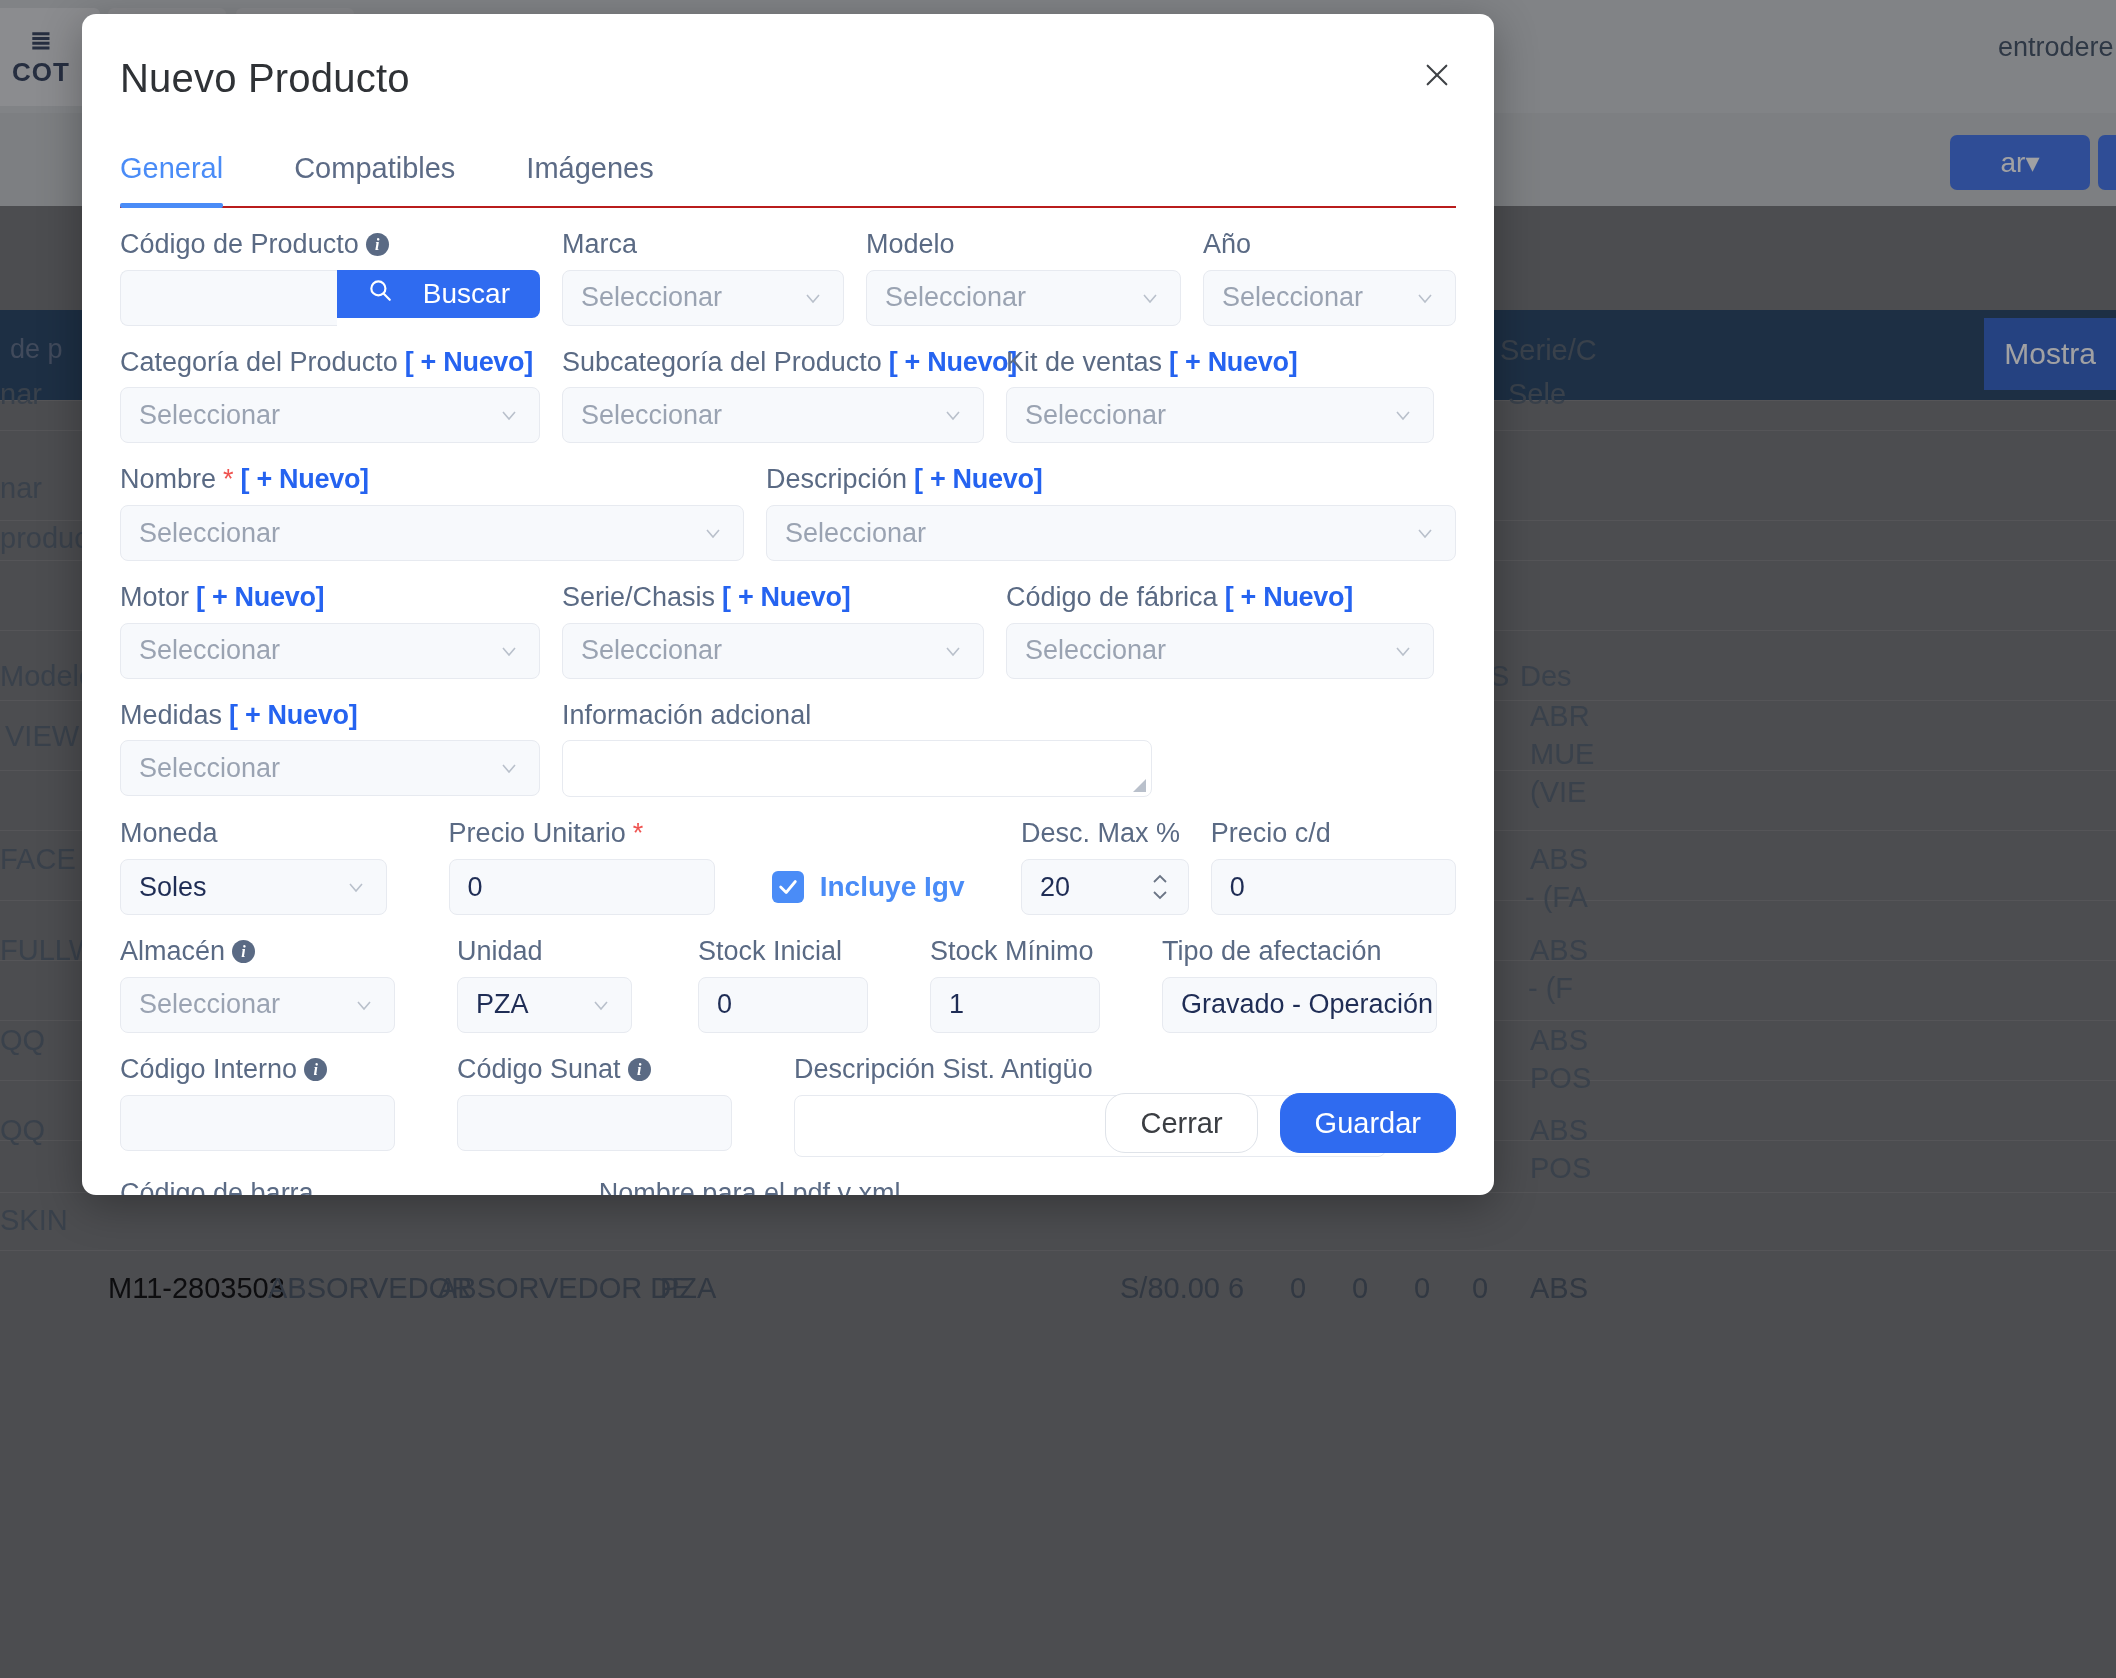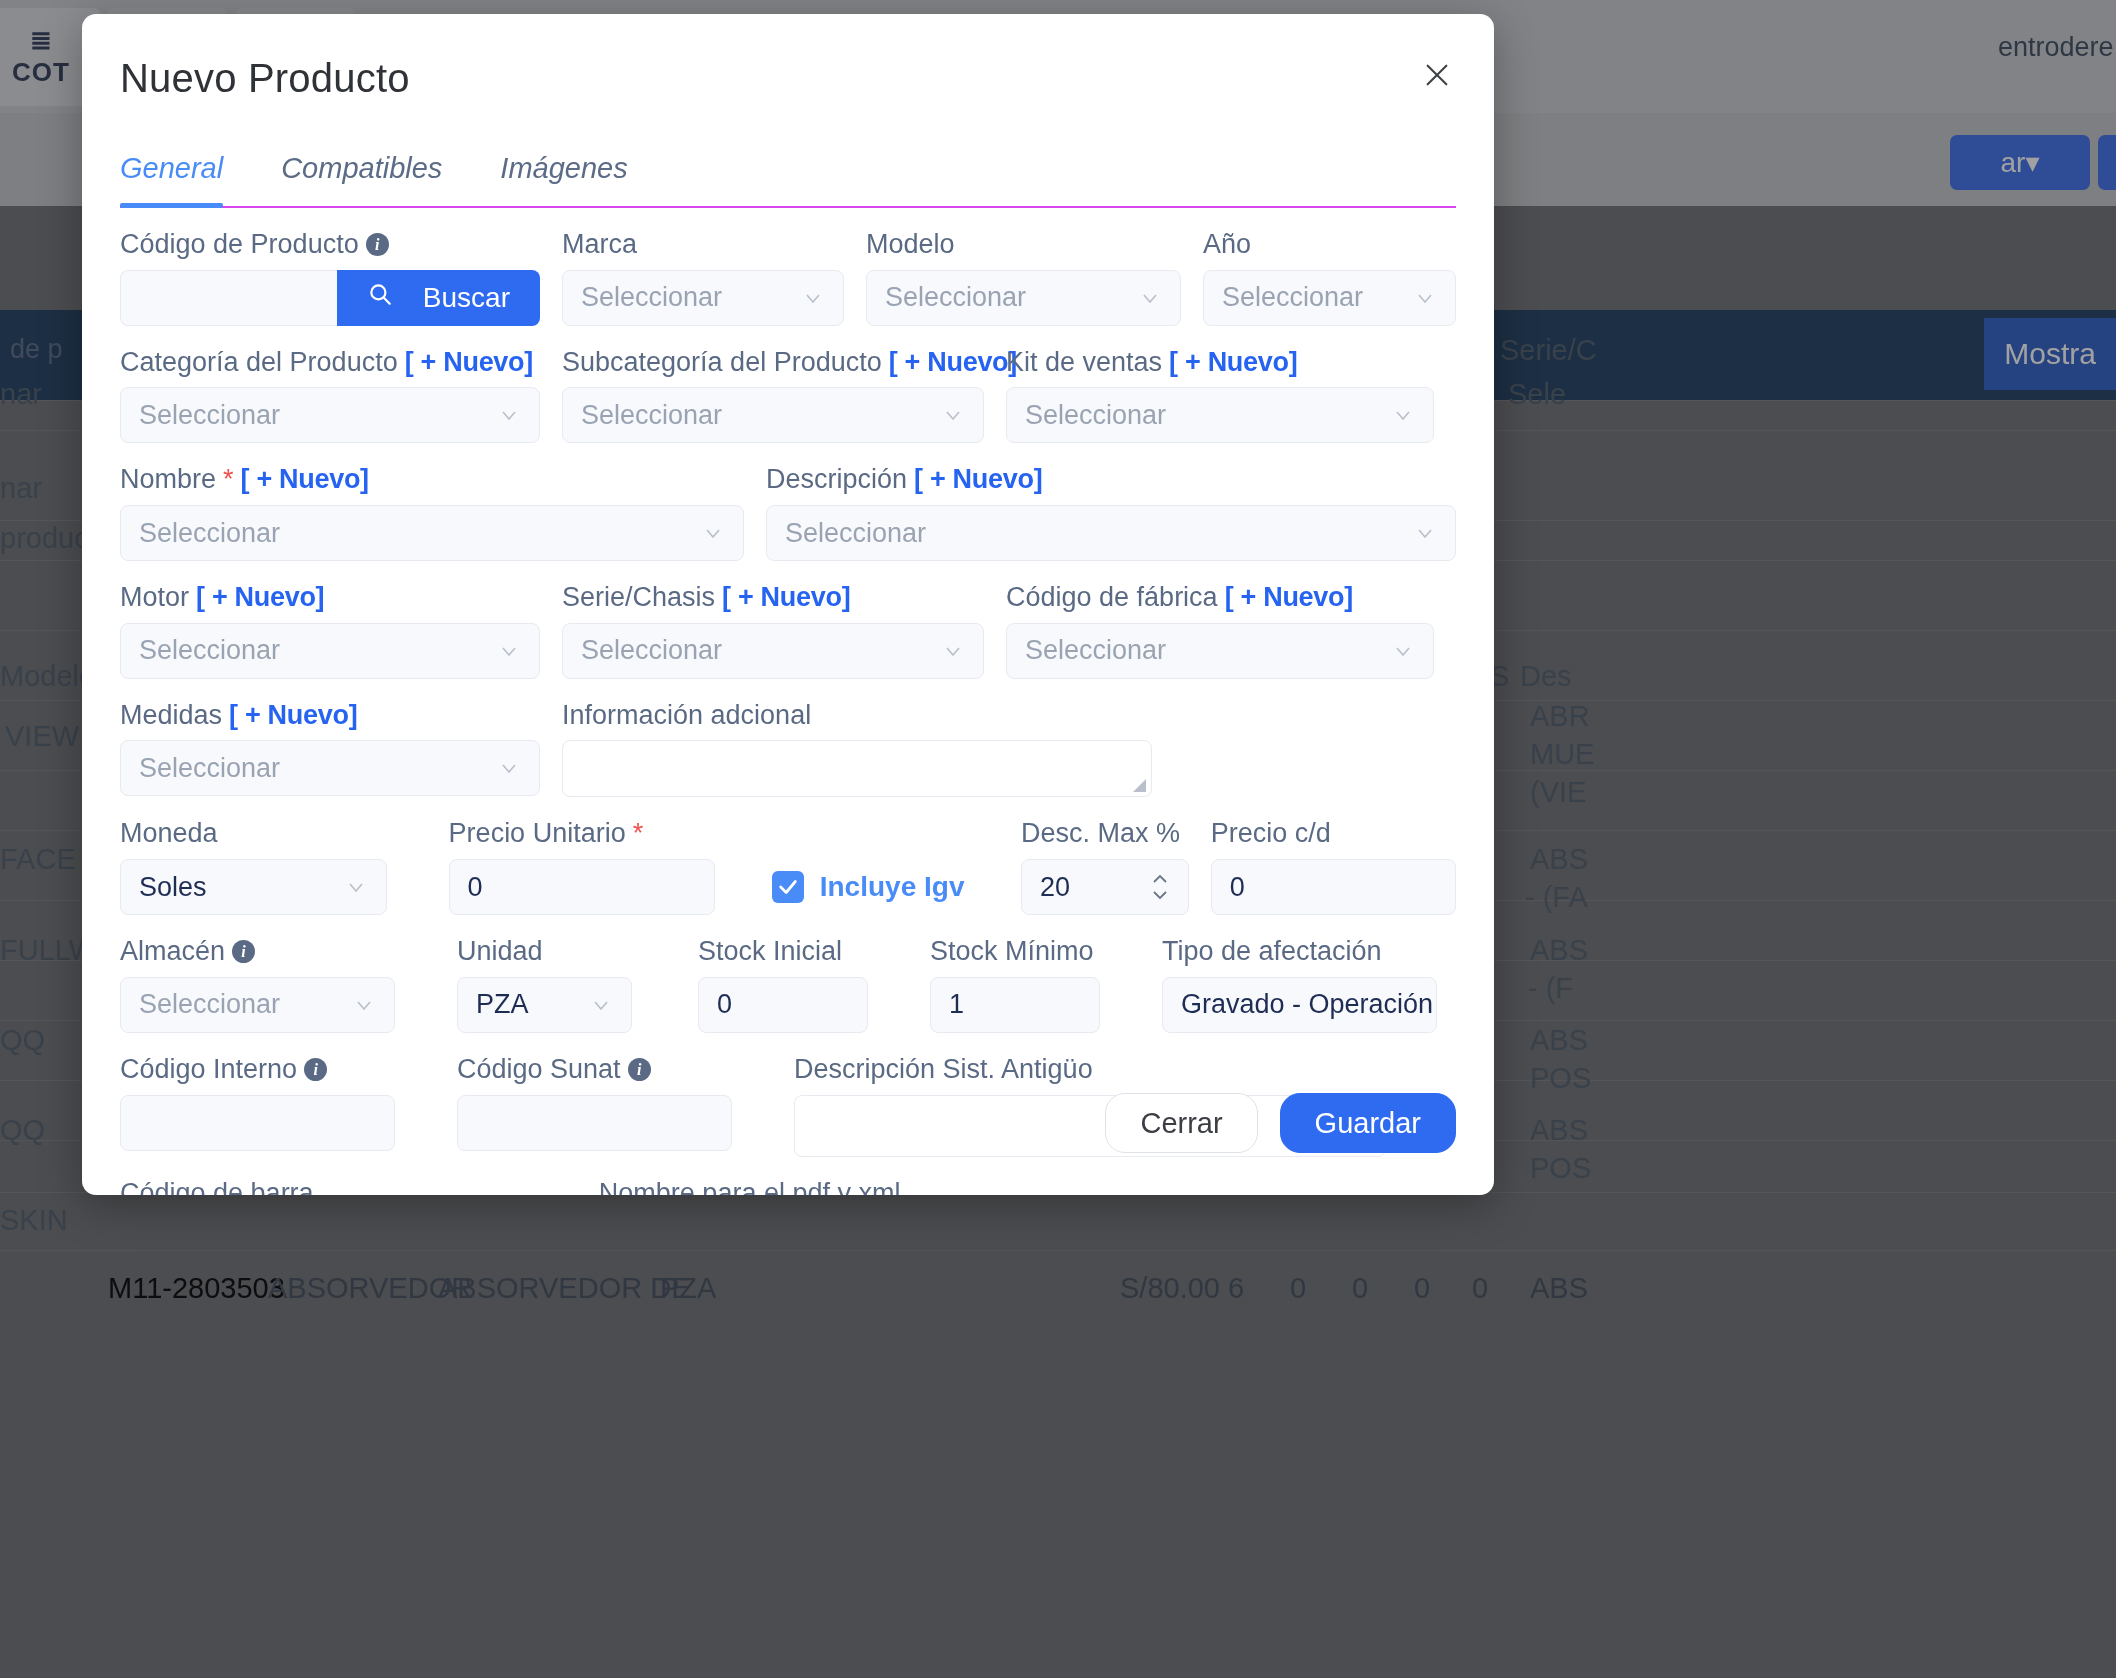--- a/index.html
+++ b/index.html
@@ -77,22 +77,22 @@
   }
   .modal-close {
     position:absolute; right:36px; top:40px; width:42px; height:42px;
     display:flex; align-items:center; justify-content:center; cursor:pointer;
     color:#3f4246;
   }
   .modal-close svg { width:28px; height:28px; }
 
   .tabs {
     position:absolute; left:38px; top:138px; width:1336px;
-    border-bottom:2px solid #d946ef;
-    display:flex; gap:0; height:56px;font-style:italic;
+    border-bottom:2px solid #b91c1c;
+    display:flex; gap:13px; height:56px;
   }
   .tab {
     font-size:29px; color:#5c6b86; padding:0 0 16px 0; margin-right:58px;
     cursor:pointer; position:relative;
   }
   .tab.active { color:#4a8cf7; }
   .tab.active::after {
     content:""; position:absolute; left:0; right:0; bottom:-2px; height:5px;
     background:#4a8cf7; border-radius:2px;
   }
@@ -135,21 +135,21 @@
   }
 
   .row { display:flex; margin-bottom:22px; }
   .col { margin-right:22px; }
   .col:last-child { margin-right:0; }
 
   .searchwrap { display:flex; width:100%; }
   .searchwrap .fld { border-radius:8px 0 0 8px; border-right:none; }
   .btn-buscar {
     background:#2f6bf0; color:#fff; font-size:28px;
-    border-radius:0 8px 8px 0; height:56px;
+    border-radius:0 8px 8px 0; height:48px;
     display:flex; align-items:center; justify-content:center; gap:30px;
     padding:0 30px; cursor:pointer; white-space:nowrap;
   }
   .btn-buscar svg{width:26px;height:26px;}
 
   .chk-wrap { display:flex; align-items:center; gap:16px; cursor:pointer;font-weight:bold; }
   .chk {
     width:32px; height:32px; border-radius:6px; background:#4a8cf7;
     display:flex; align-items:center; justify-content:center;
   }

